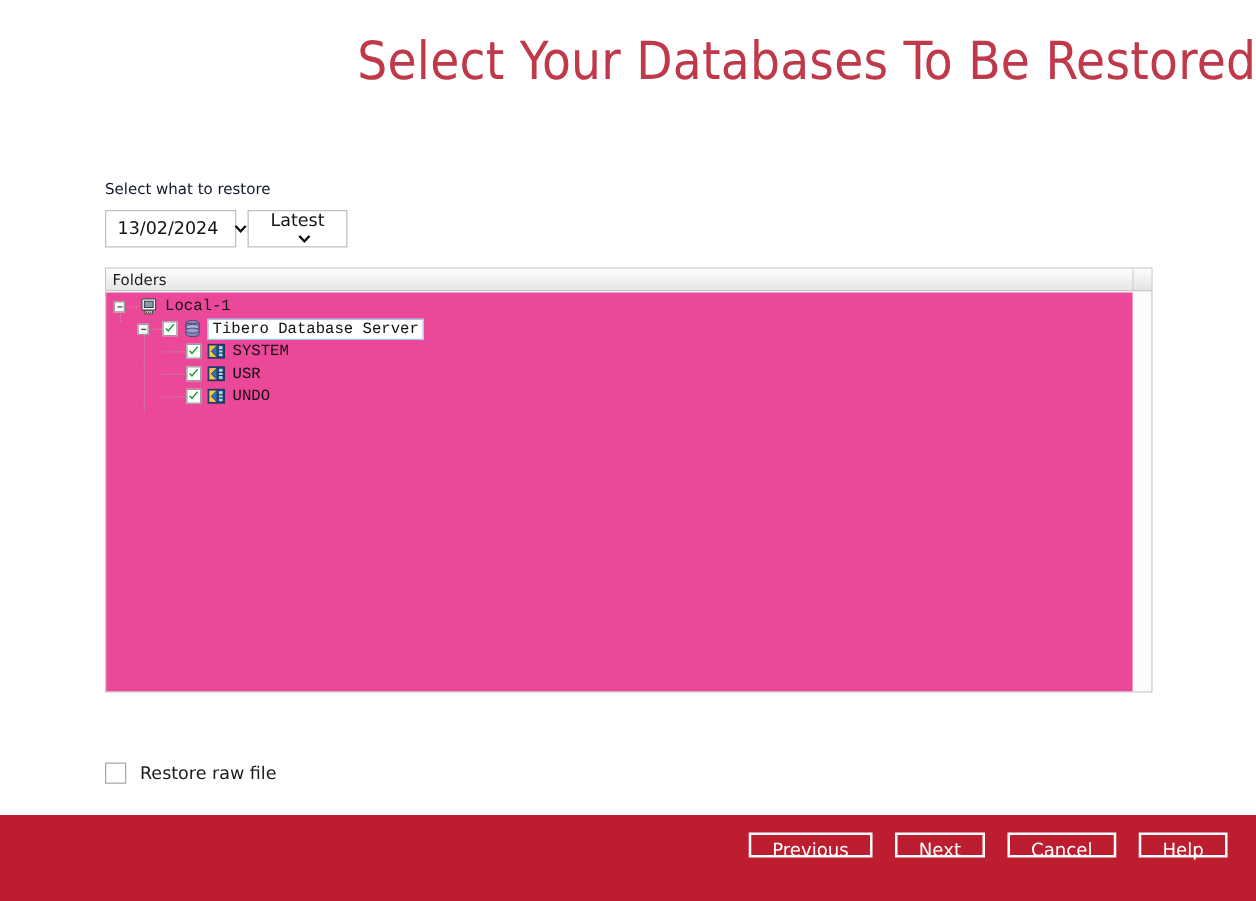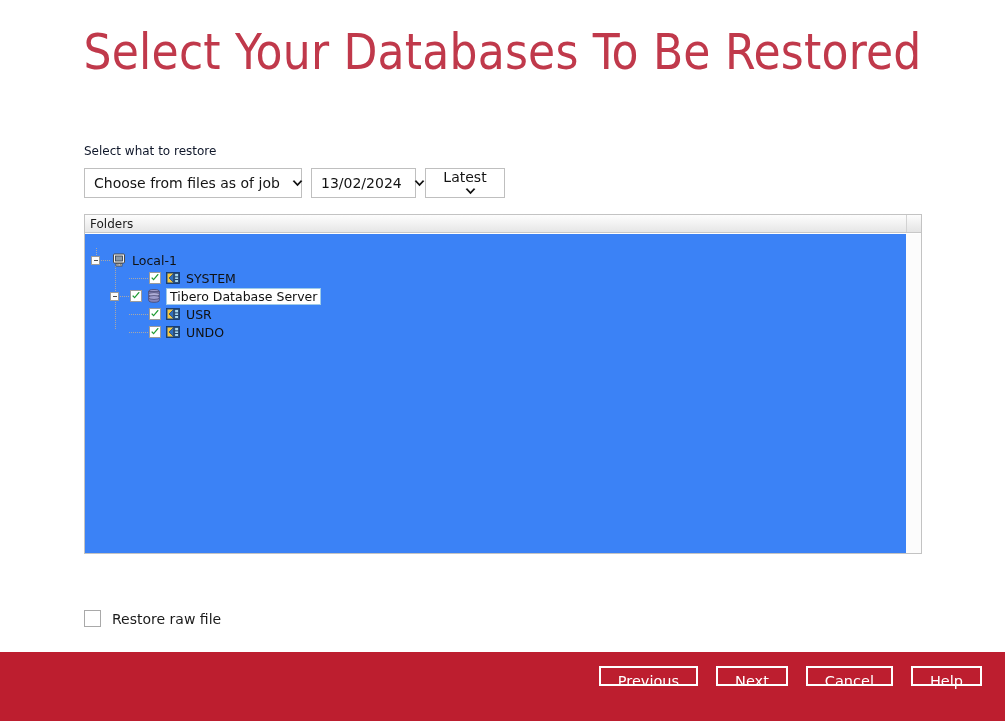--- a/index.html
+++ b/index.html
@@ -14,23 +14,23 @@
     overflow: hidden;
     position: relative;
   }
 
   
   .page-title {
     position: absolute;
     top: 26px;
     left: 0;
     width: 1005px;
-    text-align: center;
+    text-align: right;
     color: #c0394b;
-    font-size: 49px;
+    font-size: 42px;
     font-weight: 300;
     letter-spacing: 0.2px;
     font-family: "DejaVu Sans Condensed", "Liberation Sans Narrow", "Liberation Sans", sans-serif;
     line-height: 1.1;
     white-space: nowrap;
   }
 
   
   .restore-label {
     position: absolute;
@@ -103,23 +103,24 @@
     width: 14px;
     border-left: 1px solid #d2d2d2;
     background: linear-gradient(to bottom, #fdfdfd 0%, #f0f0f0 50%, #e4e4e4 100%);
   }
   .tree-body {
     position: absolute;
     left: 0;
     right: 15px;
     top: 19px;
     bottom: 0;
-    background: #3b82f6;
-    padding-top: 17px;
+    background: #ec4899;
+    padding-top: 2px;
     overflow: hidden;
+    font-family: Liberation Mono, monospace;
   }
   .tree-scroll-track {
     position: absolute;
     right: 0;
     top: 19px;
     bottom: 0;
     width: 15px;
     background: #fcfcfc;
     border-left: 1px solid #d7d7d7;
   }
@@ -266,26 +267,20 @@
 </style>
 </head>
 <body>
 
 <div class="page-title">Select Your Databases To Be Restored</div>
 
 <div class="restore-label">Select what to restore</div>
 
 <div class="select-row">
 
-  <div class="select-box sb-1">
-    <span class="sel-text">Choose from files as of job</span>
-    <svg class="chev" viewBox="0 0 12 12">
-      <path d="M1.5 3.8 L6 8.6 L10.5 3.8 L9 3.0 L6 6.2 L3 3.0 Z" fill="#111111"></path>
-    </svg>
-  </div>
 
   <div class="select-box sb-2">
     <span class="sel-text">13/02/2024</span>
     <svg class="chev" viewBox="0 0 12 12">
       <path d="M1.5 3.8 L6 8.6 L10.5 3.8 L9 3.0 L6 6.2 L3 3.0 Z" fill="#111111"></path>
     </svg>
   </div>
 
   <div class="select-box sb-3">
     <span class="sel-text">Latest</span>
@@ -316,57 +311,57 @@
       <span class="dotlink"></span>
       <svg class="ticon" viewBox="0 0 16 16">
         <rect x="2.5" y="2" width="11" height="9" rx="1" fill="#f2f2f2" stroke="#4a4a4a" stroke-width="1"></rect>
         <rect x="4.5" y="4" width="7" height="5" fill="#8c9aa8" stroke="#2f3b47" stroke-width="0.8"></rect>
         <rect x="5" y="11.5" width="6" height="2.6" fill="#d9d9d9" stroke="#4a4a4a" stroke-width="0.8"></rect>
         <rect x="5.8" y="12.4" width="0.9" height="0.9" fill="#3b3b3b"></rect>
         <rect x="7.4" y="12.4" width="0.9" height="0.9" fill="#3b3b3b"></rect>
         <rect x="9" y="12.4" width="0.9" height="0.9" fill="#3b3b3b"></rect>
       </svg>
       <span class="tlabel">Local-1</span>
+    </div>
+
+    <div class="tnode lvl1">
+      <span class="expander"></span>
+      <span class="dotlink"></span>
+      <span class="tcheck">
+        <svg width="10" height="10" viewBox="0 0 10 10">
+          <path d="M1.2 5.0 L3.6 7.6 L8.8 1.4 L7.5 1.1 L3.6 5.8 L2.2 4.3 Z" fill="#1f9b34"></path>
+        </svg>
+      </span>
+      <svg class="ticon" viewBox="0 0 16 16">
+        <ellipse cx="8" cy="3.6" rx="5.3" ry="2.1" fill="#9d9ccb" stroke="#45456e" stroke-width="0.8"></ellipse>
+        <path d="M2.7 3.6 L2.7 12.2 A5.3 2.1 0 0 0 13.3 12.2 L13.3 3.6 Z" fill="#8785bd" stroke="#45456e" stroke-width="0.8"></path>
+        <ellipse cx="8" cy="6.6" rx="5.3" ry="2.0" fill="#b0afd8" stroke="#45456e" stroke-width="0.7"></ellipse>
+        <ellipse cx="8" cy="9.5" rx="5.3" ry="2.0" fill="#9d9ccb" stroke="#45456e" stroke-width="0.7"></ellipse>
+      </svg>
+      <span class="tlabel focused">Tibero Database Server</span>
     </div>
 
     <div class="tnode lvl2">
       <span class="leafdash"></span>
       <span class="tcheck">
         <svg width="10" height="10" viewBox="0 0 10 10">
           <path d="M1.2 5.0 L3.6 7.6 L8.8 1.4 L7.5 1.1 L3.6 5.8 L2.2 4.3 Z" fill="#1f9b34"></path>
         </svg>
       </span>
       <svg class="ticon" viewBox="0 0 16 16">
         <rect x="1.5" y="2.5" width="13" height="11" fill="#1c4f8c" stroke="#16335c" stroke-width="0.8"></rect>
         <rect x="2.5" y="3.5" width="6" height="9" fill="#f5c943"></rect>
         <path d="M8.5 3.5 L4.0 8.0 L8.5 12.5 Z" fill="#2f6fbf" stroke="#16335c" stroke-width="0.6"></path>
         <rect x="9.8" y="3.6" width="3.6" height="8.8" fill="#a8d8f0" stroke="#16335c" stroke-width="0.6"></rect>
         <rect x="9.8" y="6.4" width="3.6" height="0.9" fill="#16335c"></rect>
         <rect x="9.8" y="9.0" width="3.6" height="0.9" fill="#16335c"></rect>
       </svg>
       <span class="tlabel">SYSTEM</span>
     </div>
 
-    <div class="tnode lvl1">
-      <span class="expander"></span>
-      <span class="dotlink"></span>
-      <span class="tcheck">
-        <svg width="10" height="10" viewBox="0 0 10 10">
-          <path d="M1.2 5.0 L3.6 7.6 L8.8 1.4 L7.5 1.1 L3.6 5.8 L2.2 4.3 Z" fill="#1f9b34"></path>
-        </svg>
-      </span>
-      <svg class="ticon" viewBox="0 0 16 16">
-        <ellipse cx="8" cy="3.6" rx="5.3" ry="2.1" fill="#9d9ccb" stroke="#45456e" stroke-width="0.8"></ellipse>
-        <path d="M2.7 3.6 L2.7 12.2 A5.3 2.1 0 0 0 13.3 12.2 L13.3 3.6 Z" fill="#8785bd" stroke="#45456e" stroke-width="0.8"></path>
-        <ellipse cx="8" cy="6.6" rx="5.3" ry="2.0" fill="#b0afd8" stroke="#45456e" stroke-width="0.7"></ellipse>
-        <ellipse cx="8" cy="9.5" rx="5.3" ry="2.0" fill="#9d9ccb" stroke="#45456e" stroke-width="0.7"></ellipse>
-      </svg>
-      <span class="tlabel focused">Tibero Database Server</span>
-    </div>
-
     <div class="tnode lvl2">
       <span class="leafdash"></span>
       <span class="tcheck">
         <svg width="10" height="10" viewBox="0 0 10 10">
           <path d="M1.2 5.0 L3.6 7.6 L8.8 1.4 L7.5 1.1 L3.6 5.8 L2.2 4.3 Z" fill="#1f9b34"></path>
         </svg>
       </span>
       <svg class="ticon" viewBox="0 0 16 16">
         <rect x="1.5" y="2.5" width="13" height="11" fill="#1c4f8c" stroke="#16335c" stroke-width="0.8"></rect>
         <rect x="2.5" y="3.5" width="6" height="9" fill="#f5c943"></rect>

